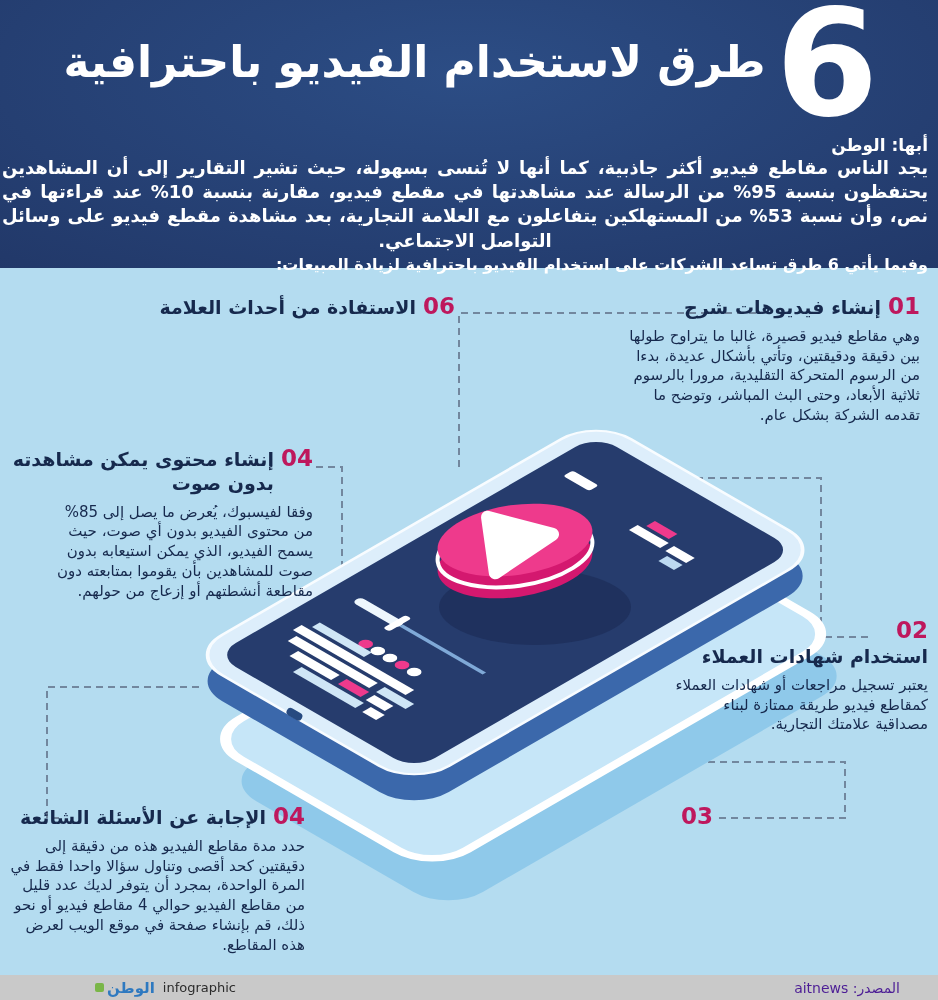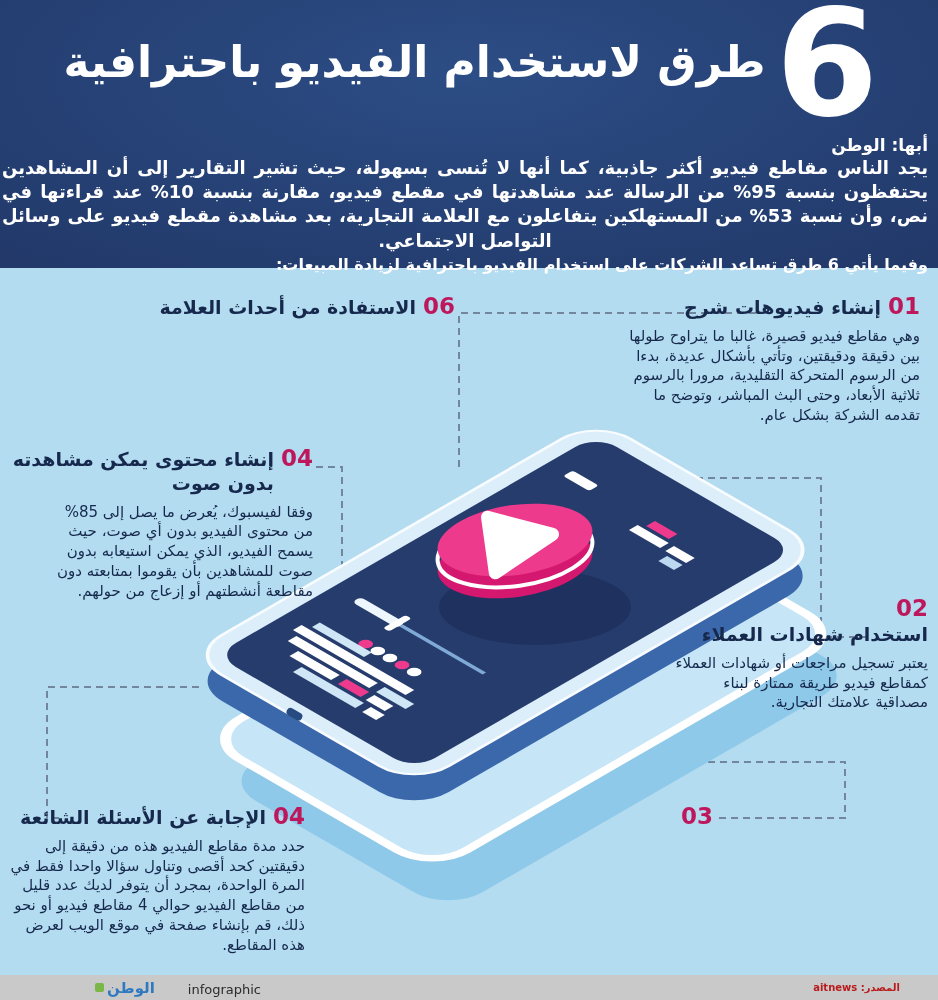--- a/index.html
+++ b/index.html
@@ -30,44 +30,44 @@
   .intro-lead { font-size:16px; font-weight:700; line-height:1.45; }
 
   
   .section { position:absolute; z-index:2; direction:rtl; text-align:right; color:#16294d; }
   .sec-head { display:flex; align-items:baseline; gap:7px; }
   .sec-num { color:#be185d; font-size:23px; font-weight:700; line-height:1.05; }
   .sec-title { font-size:19px; font-weight:700; line-height:1.25; }
   .sec-body { margin-top:7px; font-size:15px; line-height:1.32; font-weight:400; }
 
   .s1 { top:294px; right:18px;  width:300px; }
-  .s2 { top:596px; right:10px;  width:262px; }
+  .s2 { top:618px; right:10px;  width:262px; }
   .s2 .sec-head { flex-direction:column; align-items:flex-start; gap:3px; }
   .s3 { top:804px; right:225px; width:300px; }
   .s4 { top:804px; right:633px; width:300px; }
   .s5 { top:446px; right:625px; width:305px; }
   .s6 { top:294px; right:483px; width:400px; }
   .s5 .sec-body { margin-left:40px; }
   .s6 .sec-body { margin-left:40px; }
 
   
   #art { position:absolute; top:0; left:0; z-index:1; }
 
   
   .footer {
     position:absolute; bottom:0; left:0; width:938px; height:25px; z-index:3;
     background:#c9c9c9; display:flex; align-items:center; justify-content:space-between;
     padding:0 38px 0 95px;
   }
-  .brand { display:flex; align-items:flex-end; gap:8px; }
+  .brand { display:flex; align-items:center; gap:8px; }
   .brand-logo { display:flex; align-items:center; gap:3px; }
   .logo-accent { width:9px; height:9px; border-radius:2px; background:#7ab648; display:inline-block; }
   .logo-text { color:#2e79c0; font-weight:700; font-size:15px; }
-  .brand-sub { color:#2b2b2b; font-size:13px;margin-left:25px; }
-  .source { direction:rtl; color:#b91c1c; font-size:10px; font-weight:700; }
+  .brand-sub { color:#2b2b2b; font-size:13px; }
+  .source { direction:rtl; color:#4c1d95; font-size:14px; font-weight:400; }
 </style>
 </head>
 <body>
 
 <div id="stage">
 
   <svg id="art" width="938" height="1000" viewBox="0 0 938 1000">
 
     <g stroke="#72879e" stroke-width="2" stroke-dasharray="7 5" fill="none">
       <path d="M756 313 H459 V468"></path>

